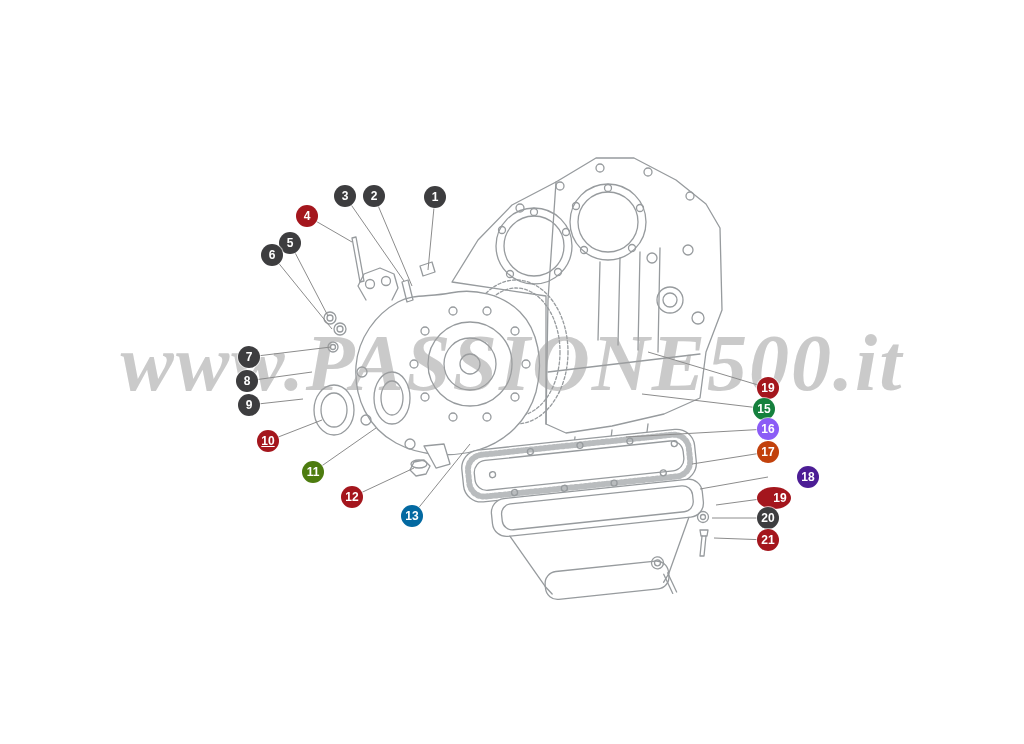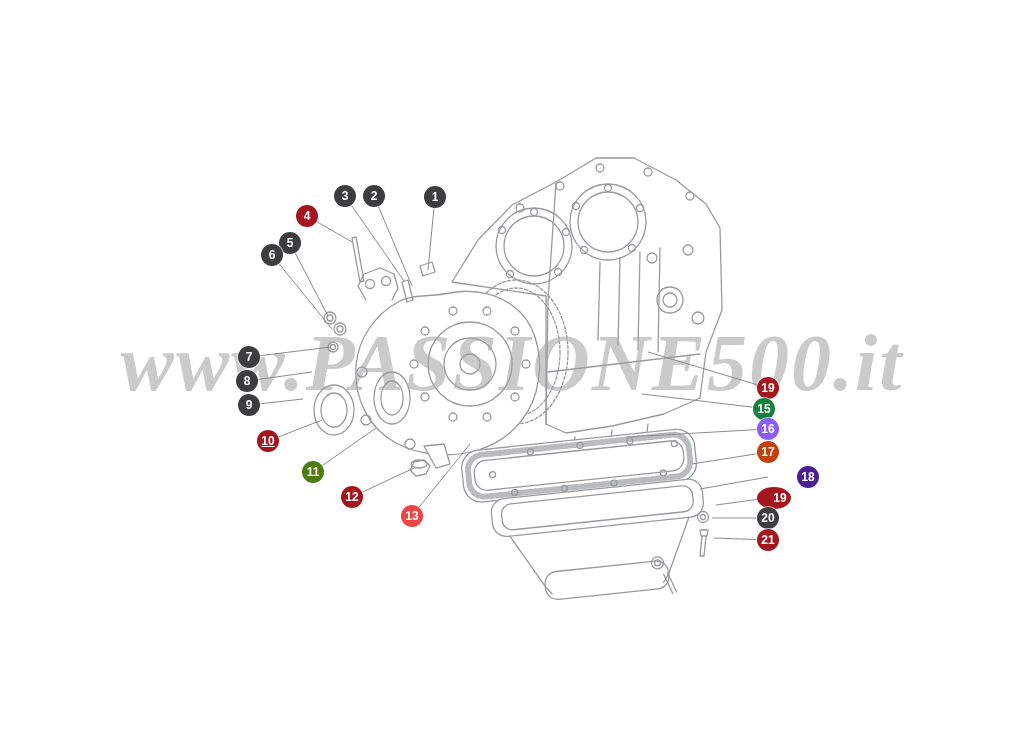--- a/index.html
+++ b/index.html
@@ -192,21 +192,21 @@
       <div class="callout" style="left: 334px; top: 185px; background: rgb(61, 61, 63);">3</div>
       <div class="callout" style="left: 296px; top: 205px; background: rgb(164, 22, 29);">4</div>
       <div class="callout" style="left: 279px; top: 232px; background: rgb(61, 61, 63);">5</div>
       <div class="callout" style="left: 261px; top: 244px; background: rgb(61, 61, 63);">6</div>
       <div class="callout" style="left: 238px; top: 346px; background: rgb(61, 61, 63);">7</div>
       <div class="callout" style="left: 236px; top: 370px; background: rgb(61, 61, 63);">8</div>
       <div class="callout" style="left: 238px; top: 394px; background: rgb(61, 61, 63);">9</div>
       <div class="callout" style="left: 257px; top: 430px; background: rgb(164, 22, 29); text-decoration: underline;">10</div>
       <div class="callout" style="left: 302px; top: 461px; background: #4d7c0f;">11</div>
       <div class="callout" style="left: 341px; top: 486px; background: rgb(164, 22, 29);">12</div>
-      <div class="callout" style="left: 401px; top: 505px; background: #ef4444;">13</div>
+      <div class="callout" style="left: 401px; top: 505px; background: #0369a1;">13</div>
       <div class="callout" style="left: 757px; top: 377px; background: rgb(164, 22, 29);">19</div>
       <div class="callout" style="left: 753px; top: 398px; background: #15803d;">15</div>
       <div class="callout" style="left: 757px; top: 418px; background: #8b5cf6;">16</div>
       <div class="callout" style="left: 757px; top: 441px; background: #c2410c;">17</div>
       <div class="callout" style="left: 757px; top: 466px; background: #4c1d95; margin-left: 40px;">18</div>
       <div class="callout" style="left: 757px; top: 487px; background: rgb(164, 22, 29); padding-left: 12px;">19</div>
       <div class="callout" style="left: 757px; top: 507px; background: rgb(61, 61, 63);">20</div>
       <div class="callout" style="left: 757px; top: 529px; background: rgb(164, 22, 29);">21</div>
     </div>
 

